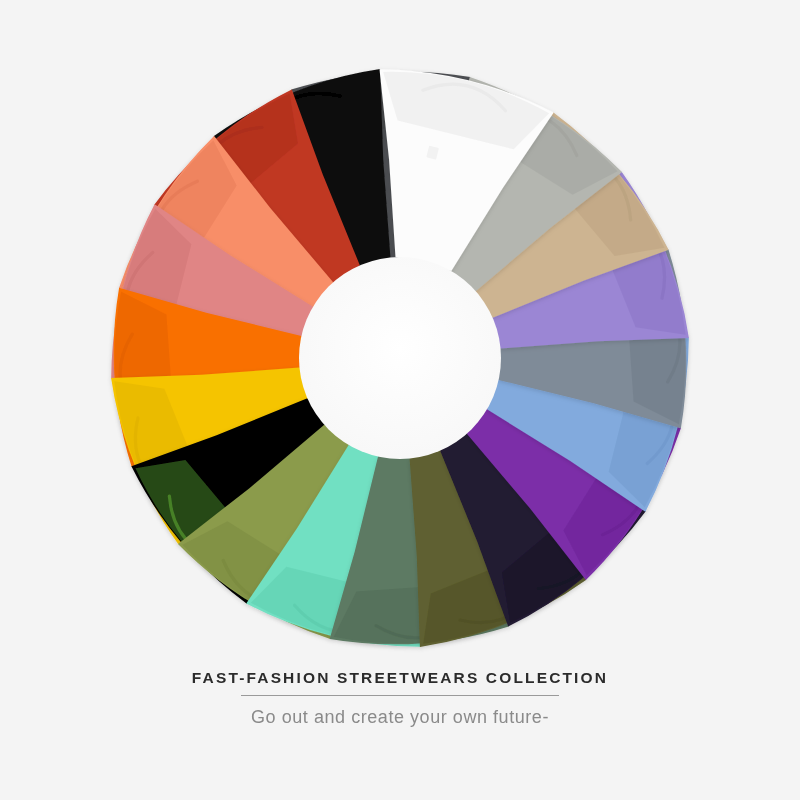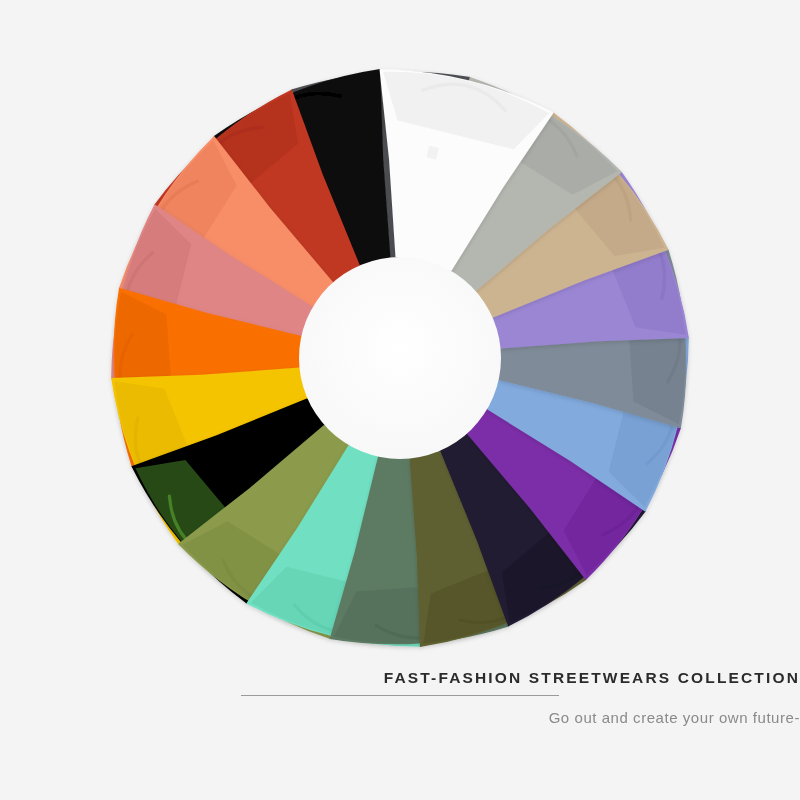--- a/index.html
+++ b/index.html
@@ -34,21 +34,21 @@
     display: block;
     width: 800px;
     height: 680px;
   }
 
   #caption {
     position: absolute;
     left: 0;
     top: 668px;
     width: 800px;
-    text-align: right;
+    text-align: center;
   }
 
   #collection-title {
     font-family: "Liberation Sans", sans-serif;
     font-size: 15.5px;
     font-weight: 700;
     letter-spacing: 2.15px;
     color: #2b2b2b;
     margin: 0;
     padding: 0 0 7px 0;
@@ -58,21 +58,21 @@
 
   #title-rule {
     width: 318px;
     height: 1px;
     background: #9a9a9a;
     margin: 0 auto 13px auto;
   }
 
   #tagline {
     font-family: "Liberation Sans", sans-serif;
-    font-size: 15px;
+    font-size: 18px;
     font-weight: 400;
     letter-spacing: 0.55px;
     color: #8a8a8a;
     line-height: 17px;
     margin: 0;
   }
   #tagline .line2 { display: block; }
 </style>
 </head>
 <body>

